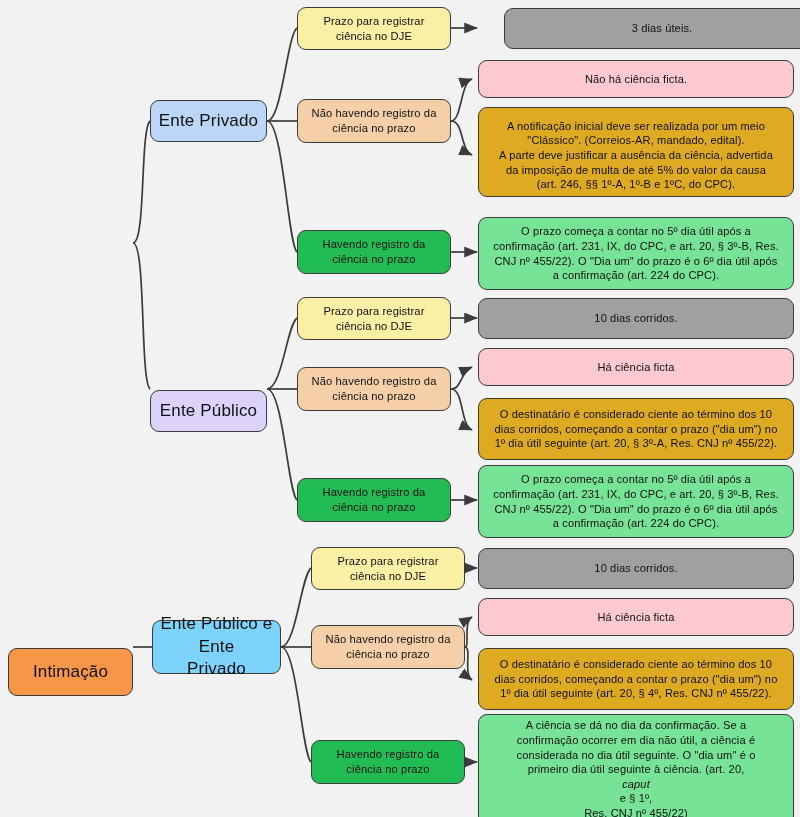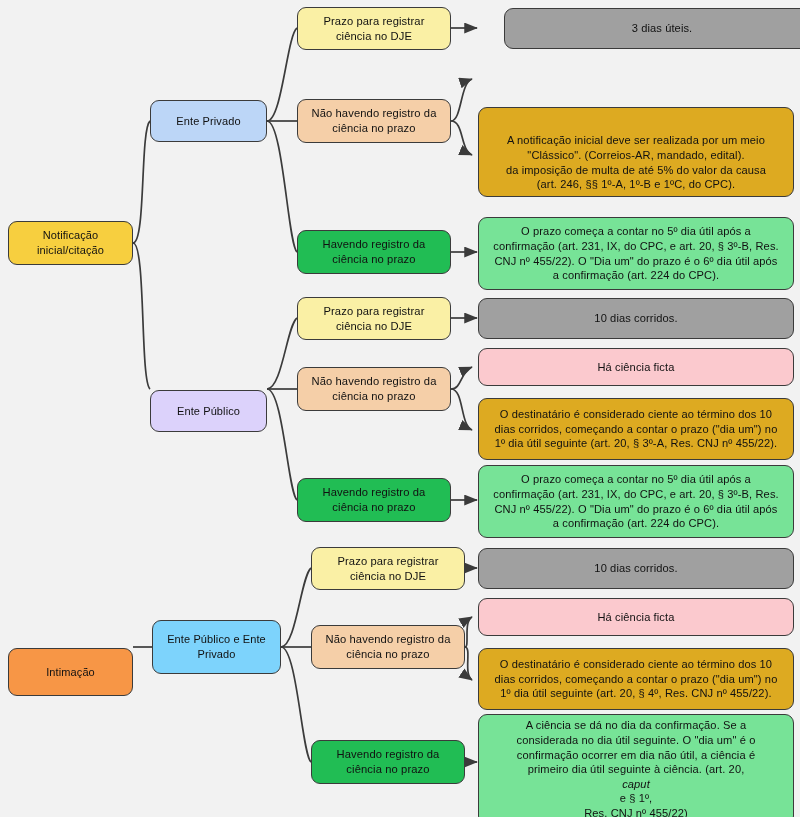--- a/index.html
+++ b/index.html
@@ -32,21 +32,21 @@
     align-items: center;
     justify-content: center;
     text-align: center;
     color: #111111;
     line-height: 1.32;
     padding: 4px 7px;
     letter-spacing: 0.01em;
   }
   .node span { display: block; width: 100%; }
   .n-sm { font-size: 11.2px; }
-  .n-md { font-size: 11px; }
+  .n-md { font-size: 17px; }
   .n-body { font-size: 11.1px; }
   i { font-style: italic; }
 </style>
 </head>
 <body>
 
 <div id="canvas">
 
   <svg id="edges" viewBox="0 0 800 817">
     <defs>
@@ -87,26 +87,20 @@
       <path d="M451,389 C464,389 460,425 472,430"></path>
       <path d="M451,500 L477,500"></path>
 
       <path d="M465,568 L477,568"></path>
       <path d="M465,647 C470,647 463,622 472,617"></path>
       <path d="M465,647 C472,647 463,674 472,680"></path>
       <path d="M465,762 L477,762"></path>
     </g>
   </svg>
 
-  <div class="node n-md" style="left:8px; top:221px; width:125px; height:44px; background:#f7cf3f;">
-    <span>
-      <span>Notificação</span>
-      <span>inicial/citação</span>
-    </span>
-  </div>
 
   <div class="node n-md" style="left:8px; top:648px; width:125px; height:48px; background:#f79646;">
     <span>Intimação</span>
   </div>
 
   <div class="node n-md" style="left:150px; top:100px; width:117px; height:42px; background:#bcd6f7;">
     <span>Ente Privado</span>
   </div>
 
   <div class="node n-md" style="left:150px; top:368px; width:117px; height:42px; background:#dcd2fb;margin-top:22px;">
@@ -180,25 +174,29 @@
     <span>
       <span>Havendo registro da</span>
       <span>ciência no prazo</span>
     </span>
   </div>
 
   <div class="node n-body" style="left:504px; top:8px; width:316px; height:41px; background:#a0a0a0;justify-content:center;">
     <span>3 dias úteis.</span>
   </div>
 
+  <div class="node n-body" style="left:478px; top:60px; width:316px; height:38px; background:#fbc9ce;">
+    <span>Não há ciência ficta.</span>
+  </div>
 
   <div class="node n-body" style="left:478px; top:107px; width:316px; height:90px; background:#ddaa21;align-items:flex-end;">
     <span>
       <span>A notificação inicial deve ser realizada por um meio</span>
       <span>"Clássico". (Correios-AR, mandado, edital).</span>
+      <span>A parte deve justificar a ausência da ciência, advertida</span>
       <span>da imposição de multa de até 5% do valor da causa</span>
       <span>(art. 246, §§ 1º-A, 1º-B e 1ºC, do CPC).</span>
     </span>
   </div>
 
   <div class="node n-body" style="left:478px; top:217px; width:316px; height:73px; background:#77e397;">
     <span>
       <span>O prazo começa a contar no 5º dia útil após a</span>
       <span>confirmação (art. 231, IX, do CPC, e art. 20, § 3º-B, Res.</span>
       <span>CNJ nº 455/22). O "Dia um" do prazo é o 6º dia útil após</span>
@@ -243,20 +241,20 @@
     <span>
       <span>O destinatário é considerado ciente ao término dos 10</span>
       <span>dias corridos, começando a contar o prazo ("dia um") no</span>
       <span>1º dia útil seguinte (art. 20, § 4º, Res. CNJ nº 455/22).</span>
     </span>
   </div>
 
   <div class="node n-body" style="left:478px; top:714px; width:316px; height:111px; background:#77e397;justify-content:flex-end;">
     <span>
       <span>A ciência se dá no dia da confirmação. Se a</span>
+      <span>confirmação ocorrer em dia não útil, a ciência é</span>
       <span>considerada no dia útil seguinte. O "dia um" é o</span>
-      <span>confirmação ocorrer em dia não útil, a ciência é</span>
       <span><span>primeiro dia útil seguinte à ciência. (art. 20, </span><i>caput</i><span> e § 1º,</span></span>
       <span>Res. CNJ nº 455/22)</span>
     </span>
   </div>
 
 </div>
 
 </body></html>

